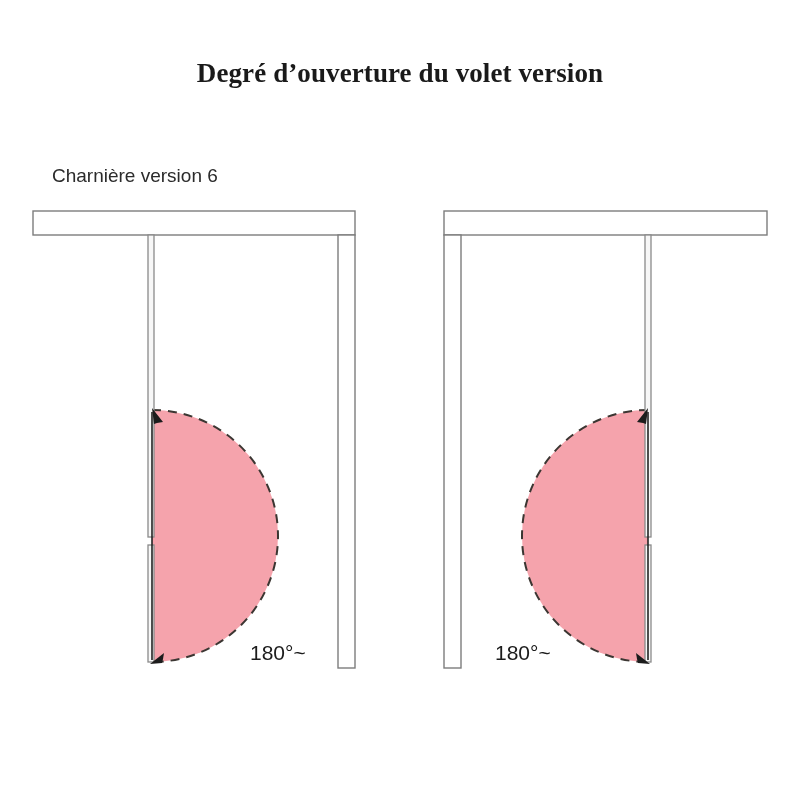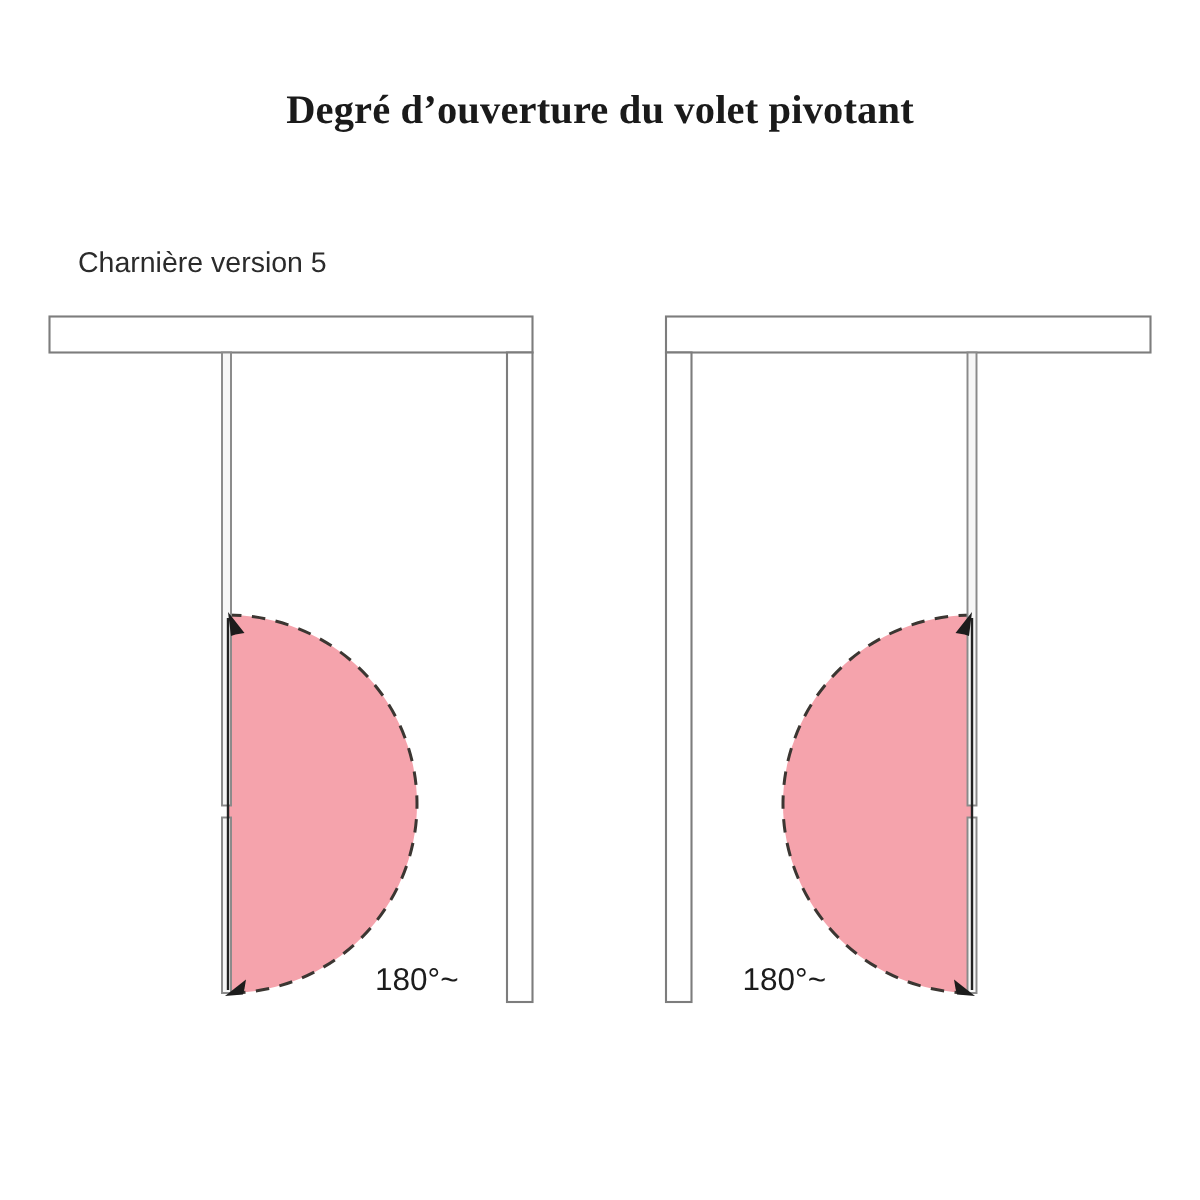--- a/index.html
+++ b/index.html
@@ -65,23 +65,23 @@
     font-family: "Liberation Sans", sans-serif;
     font-size: 21px;
     fill: #1c1c1c;
   }
 </style>
 </head>
 <body>
 
 <div id="figure">
 
-  <div class="title">Degré d’ouverture du volet pivotant</div>
+  <div class="title">Degré d’ouverture du volet version</div>
 
-  <div class="panel-label left">Charnière version 5</div>
+  <div class="panel-label left">Charnière version 6</div>
 
 
   <svg class="diagram" viewBox="0 0 800 800">
 
     <g>
 
       <path class="sweep-fill" d="M 152 410 A 126 126 0 0 1 152 662 Z"></path>
 
       <path class="sweep-dash" d="M 152 410 A 126 126 0 0 1 152 662"></path>
 

